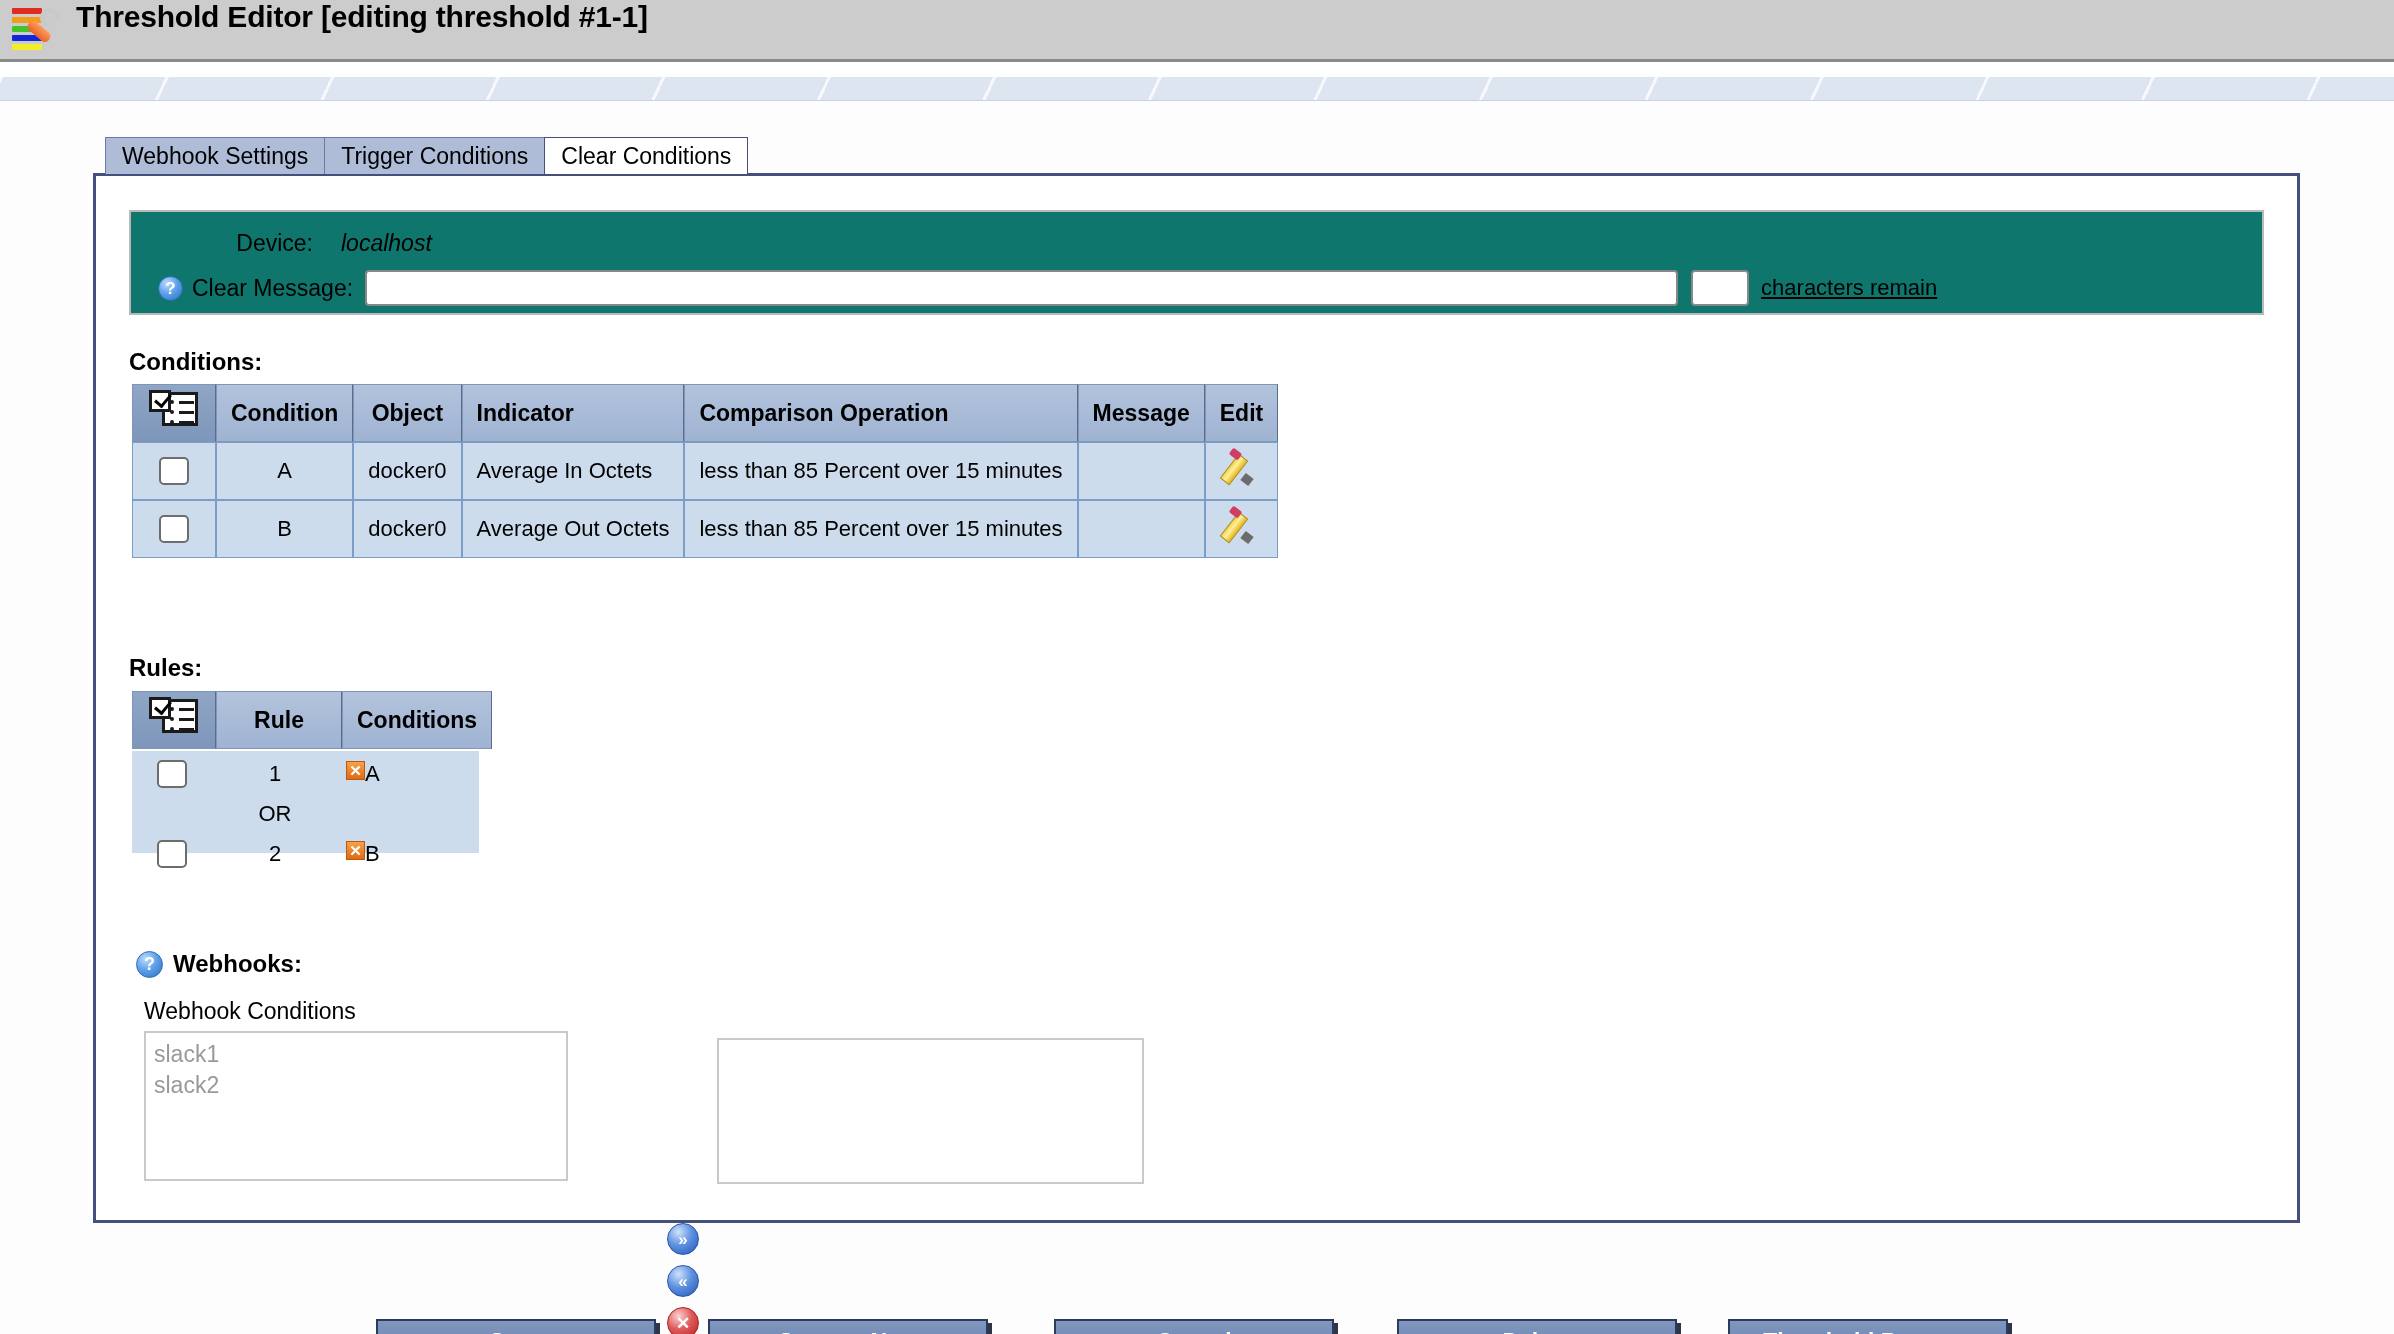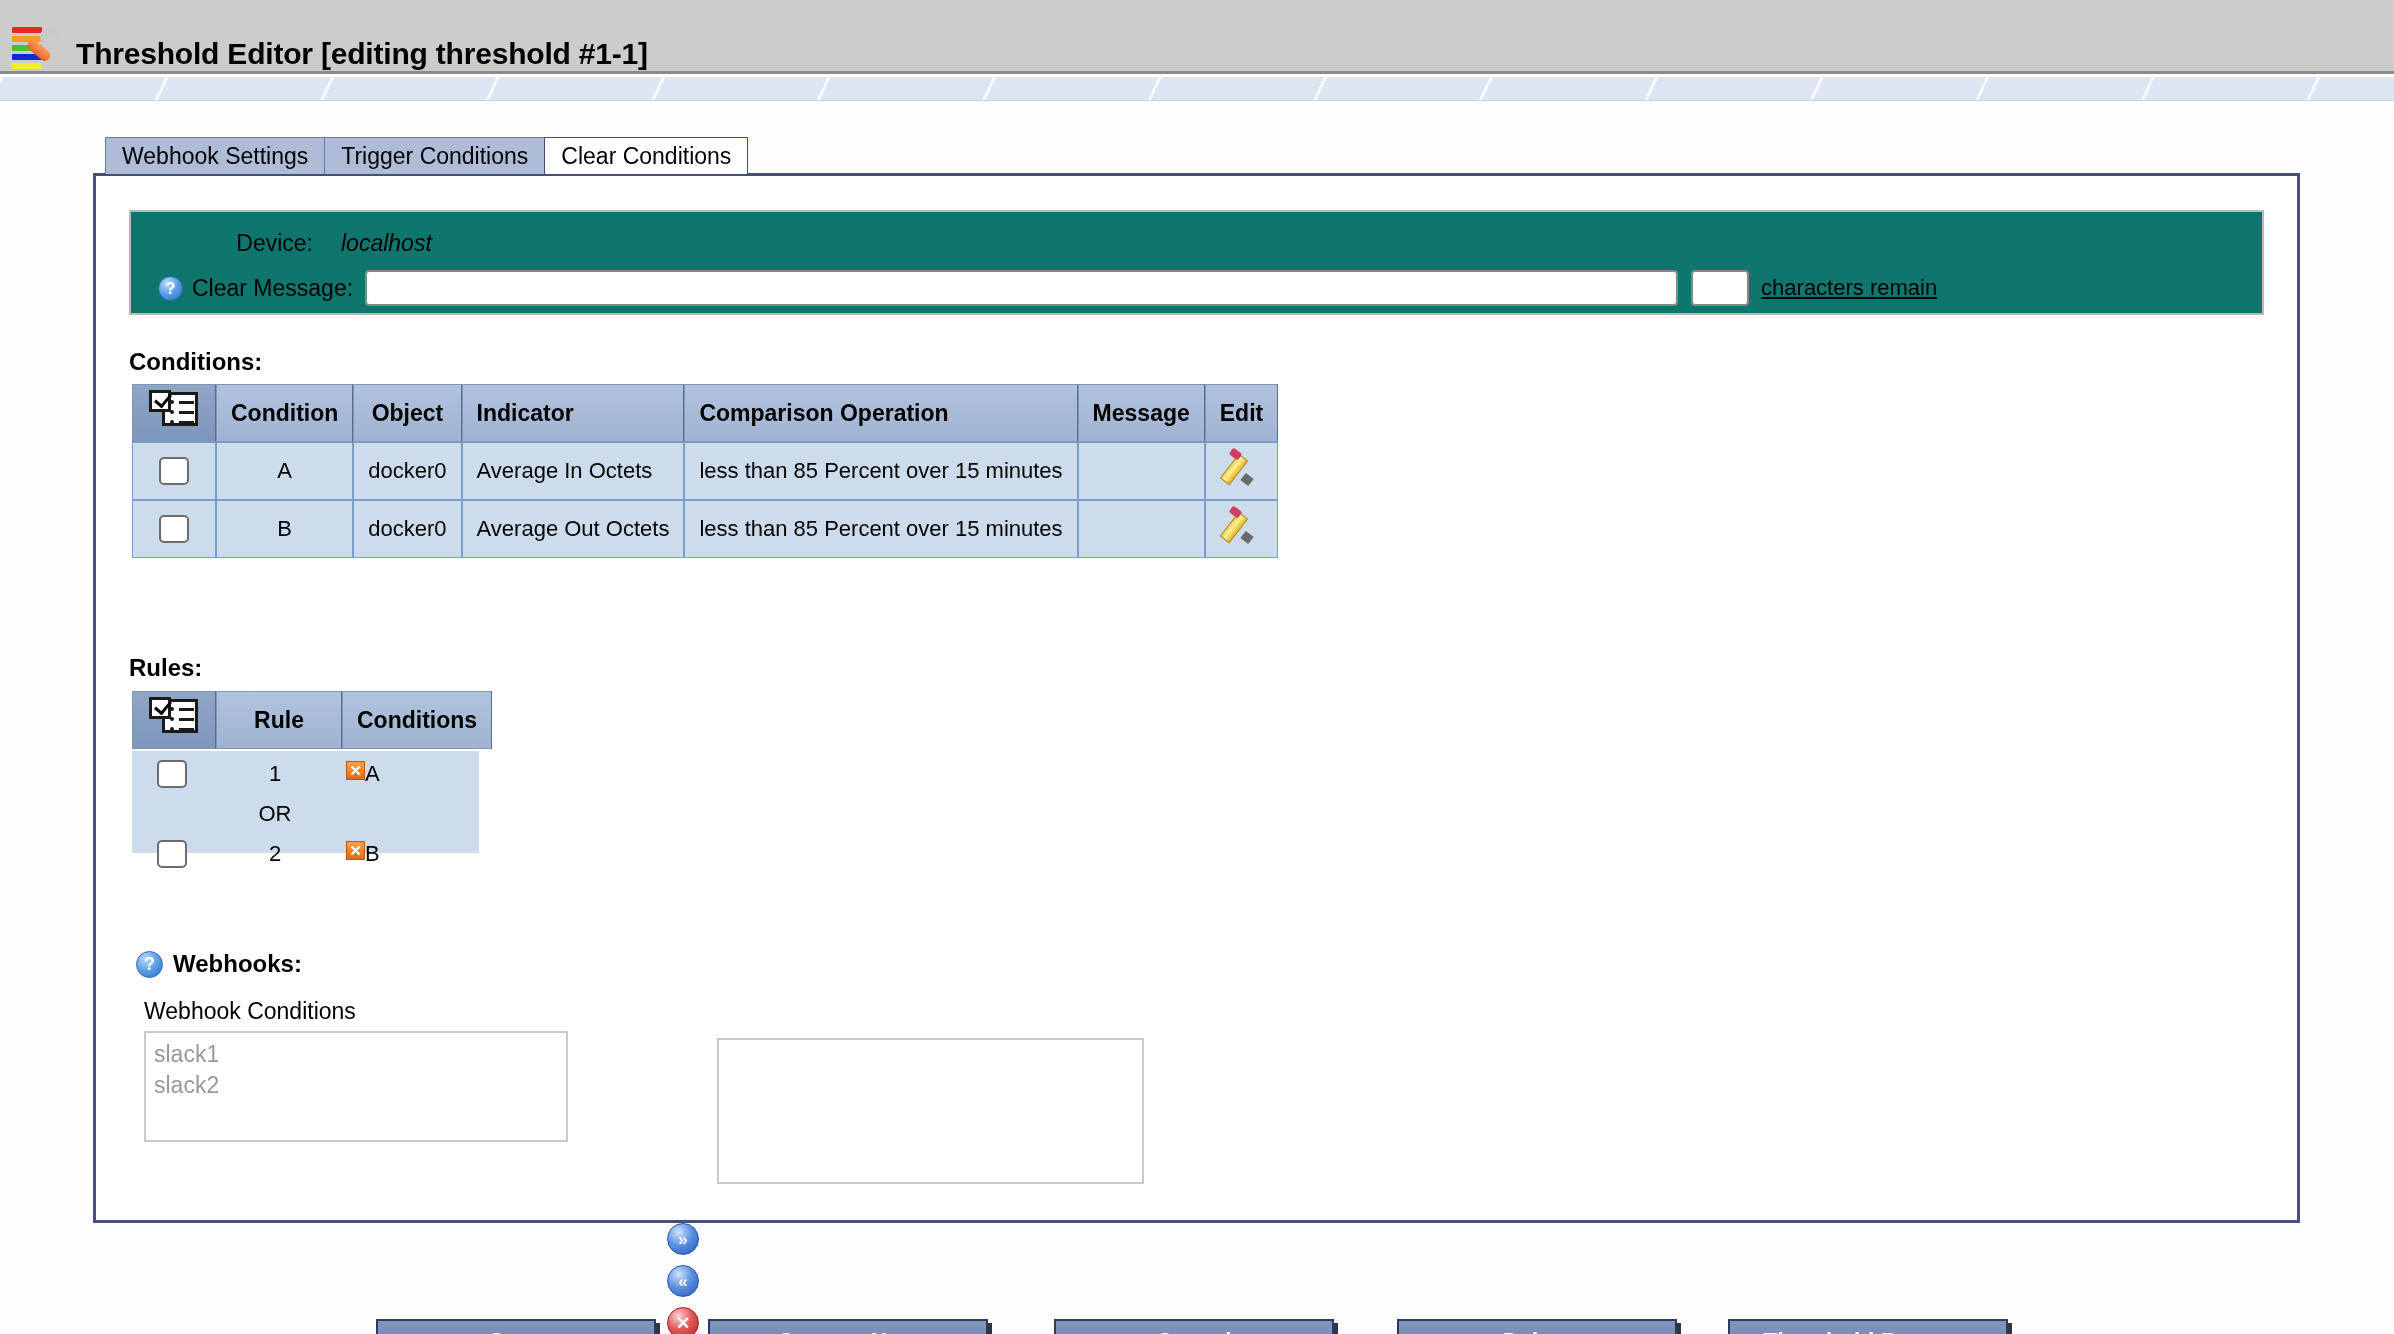--- a/index.html
+++ b/index.html
@@ -6,24 +6,24 @@
     margin: 0; padding: 0;
     width: 2394px; height: 1334px;
     background: #ffffff;
     font-family: "Liberation Sans", sans-serif;
     overflow: hidden;
   }
   * { box-sizing: border-box; }
 
   
   .titlebar {
-    position: absolute; left: 0; top: 0; width: 2394px; height: 74px;
+    position: absolute; left: 0; top: 0; width: 2394px; height: 62px;
     background: #cccccc;
     border-bottom: 3px solid #8a8a8a;
-    display: flex; align-items: flex-end;
+    display: flex; align-items: flex-start;
   }
   .logo {
     width: 52px; height: 52px; margin-left: 10px; margin-right: 14px;
     position: relative; flex: 0 0 auto;
   }
   .logo .bar { position: absolute; left: 2px; width: 30px; height: 6px; border-radius: 1px; }
   .logo .b1 { top: 8px;  background: #e02b20; }
   .logo .b2 { top: 17px; background: #f59b1c; }
   .logo .b3 { top: 26px; background: #46c32a; }
   .logo .b4 { top: 35px; background: #1226d8; }
@@ -323,21 +323,21 @@
         </span>
       </div>
     </div>
 
     <div class="wh-title" style="left:40px; top:774px;">
       <span class="wh-help">?</span>
       <span>Webhooks:</span>
     </div>
     <div class="wh-sub" style="left:48px; top:822px;">Webhook Conditions</div>
 
-    <div class="listbox" style="left:48px; top:855px; width:424px; height:111px;">
+    <div class="listbox" style="left:48px; top:855px; width:424px; height:150px;">
       <div class="opt">slack1</div>
       <div class="opt">slack2</div>
     </div>
 
     <div class="arrowcol" style="left:571px; top:1047px;">
       <div class="circbtn circ-blue">»</div>
       <div class="circbtn circ-blue">«</div>
       <div class="circbtn circ-red">✕</div>
     </div>
 

